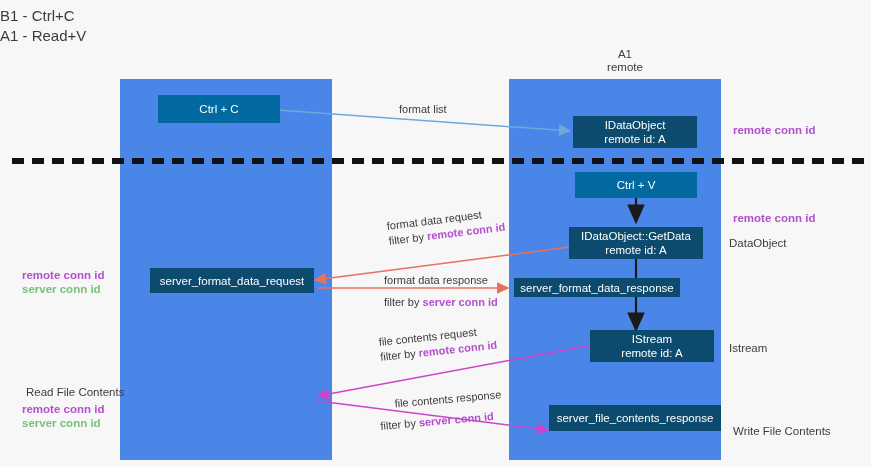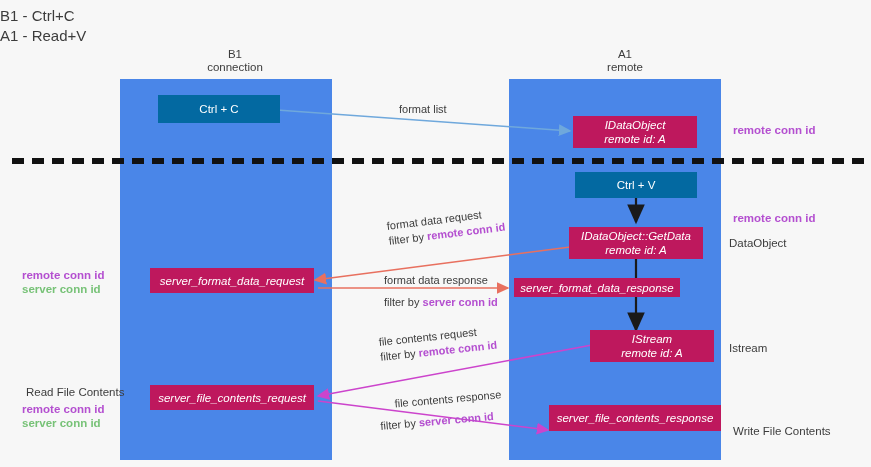--- a/index.html
+++ b/index.html
@@ -28,21 +28,21 @@
   
   .lane{position:absolute;background:#4a86e8;}
 
   
   .node{
     position:absolute;box-sizing:border-box;
     display:flex;flex-direction:column;align-items:center;justify-content:center;
     text-align:center;color:#ffffff;font-size:11.5px;line-height:14px;
   }
   .node.green{background:#0369a1;}
-  .node.orange{background:#be185d;font-style:italic;}
+  .node.orange{background:#0c4a6e;}
   .node .sub{font-size:11.5px;line-height:14px;}
 
   
   .lbl{position:absolute;font-size:11.5px;line-height:14px;color:#3c3c3c;white-space:nowrap;}
   .purple{color:#b44fd0;font-weight:bold;}
   .green-t{color:#77c277;font-weight:bold;}
 
   
   .cap{position:absolute;font-size:11px;line-height:15px;color:#3c3c3c;white-space:nowrap;}
   .cap .hl{font-weight:bold;}
@@ -53,24 +53,20 @@
 </head>
 <body>
 
 <div id="stage">
 
   <div class="title">
     <div>B1 - Ctrl+C</div>
     <div>A1 - Read+V</div>
   </div>
 
-  <div class="colhead" style="left:155px;top:48px;width:160px;">
-    <span>B1</span>
-    <span class="l2">connection</span>
-  </div>
   <div class="colhead" style="left:545px;top:48px;width:160px;">
     <span>A1</span>
     <span class="l2">remote</span>
   </div>
 
   <div class="lane" style="left:120px;top:79px;width:212px;height:381px;"></div>
   <div class="lane" style="left:509px;top:79px;width:212px;height:381px;"></div>
 
   <svg class="layer" viewBox="0 0 871 467">
     <defs>
@@ -129,23 +125,20 @@
 
   <div class="node orange" style="left:514px;top:278px;width:166px;height:19px;">
     <span>server_format_data_response</span>
   </div>
 
   <div class="node orange" style="left:590px;top:330px;width:124px;height:32px;">
     <span>IStream</span>
     <span class="sub">remote id: A</span>
   </div>
 
-  <div class="node orange" style="left:150px;top:385px;width:164px;height:25px;">
-    <span>server_file_contents_request</span>
-  </div>
 
   <div class="node orange" style="left:549px;top:405px;width:172px;height:26px;">
     <span>server_file_contents_response</span>
   </div>
 
   <div class="cap" style="left:399px;top:102px;">format list</div>
 
   <div class="cap" style="left:386px;top:219px;transform:rotate(-7deg);transform-origin:left top;">
     <div>format data request</div>
     <div>

